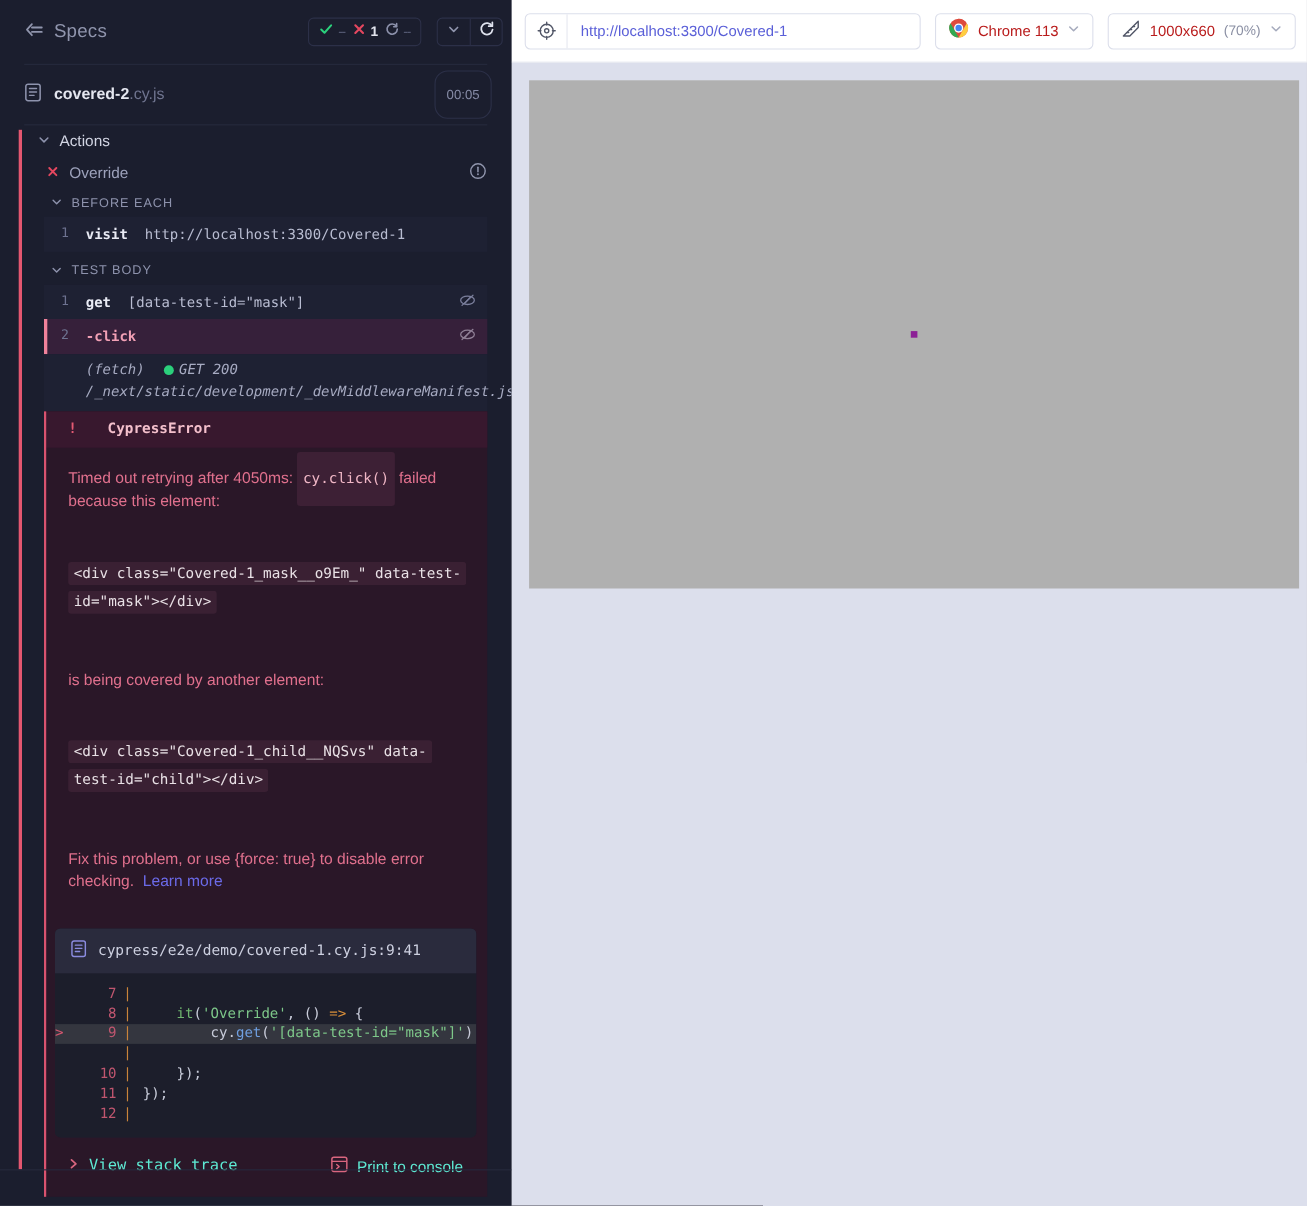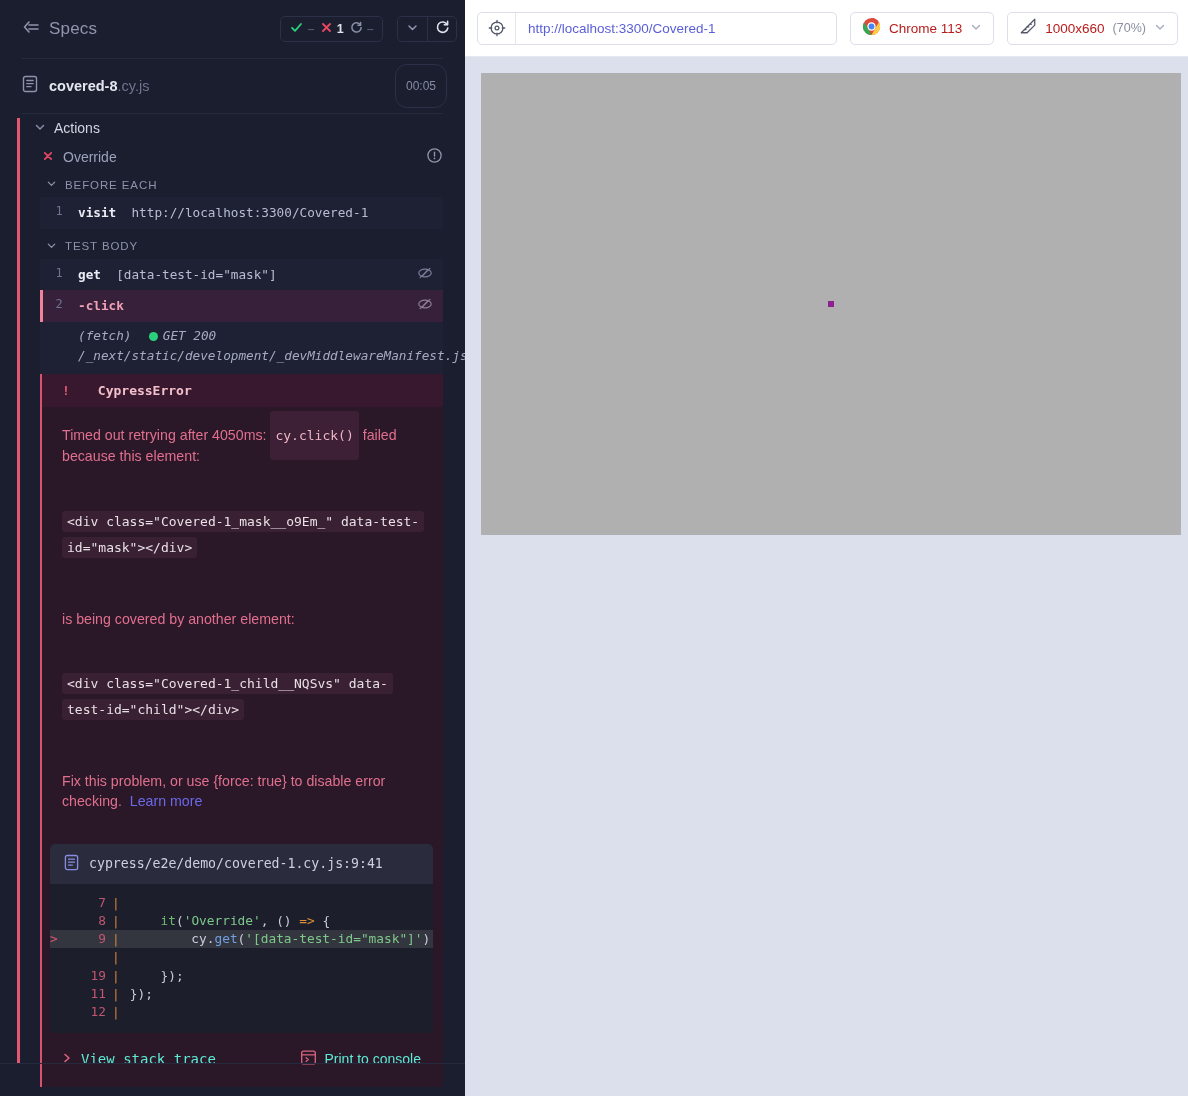--- a/index.html
+++ b/index.html
@@ -318,21 +318,21 @@
 
       <div class="rep-divider"></div>
 
       <div class="spec-row">
         <span>
           <svg width="16" height="18" viewBox="0 0 16 18">
             <rect x="1.5" y="1.5" width="13" height="15" rx="2" stroke="#8e93ad" stroke-width="1.4" fill="none"></rect>
             <path d="M4.8 5.5H11.2M4.8 8.6H11.2M4.8 11.7H9" stroke="#8e93ad" stroke-width="1.3" stroke-linecap="round"></path>
           </svg>
         </span>
-        <span class="spec-name"><span>covered-8</span><span class="ext">.cy.js</span></span>
+        <span class="spec-name"><span>covered-2</span><span class="ext">.cy.js</span></span>
         <div class="spacer"></div>
         <span class="timer-badge">00:05</span>
       </div>
 
       <div class="rep-divider"></div>
 
       <div class="tree">
 
         <div class="row suite-row">
           <span>
@@ -472,21 +472,21 @@
 
               <div class="cf-line">
                 <span class="cf-marker"></span>
                 <span class="cf-gutter"></span>
                 <span class="cf-bar">|</span>
                 <span class="cf-code"></span>
               </div>
 
               <div class="cf-line">
                 <span class="cf-marker"></span>
-                <span class="cf-gutter">19</span>
+                <span class="cf-gutter">10</span>
                 <span class="cf-bar">|</span>
                 <span class="cf-code">    });</span>
               </div>
 
               <div class="cf-line">
                 <span class="cf-marker"></span>
                 <span class="cf-gutter">11</span>
                 <span class="cf-bar">|</span>
                 <span class="cf-code">});</span>
               </div>

